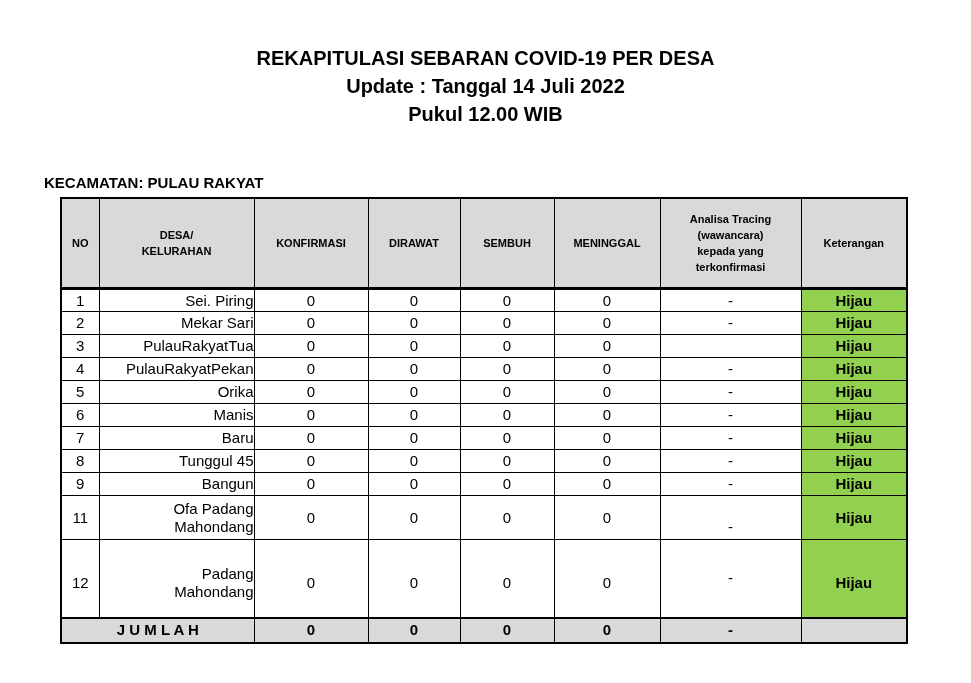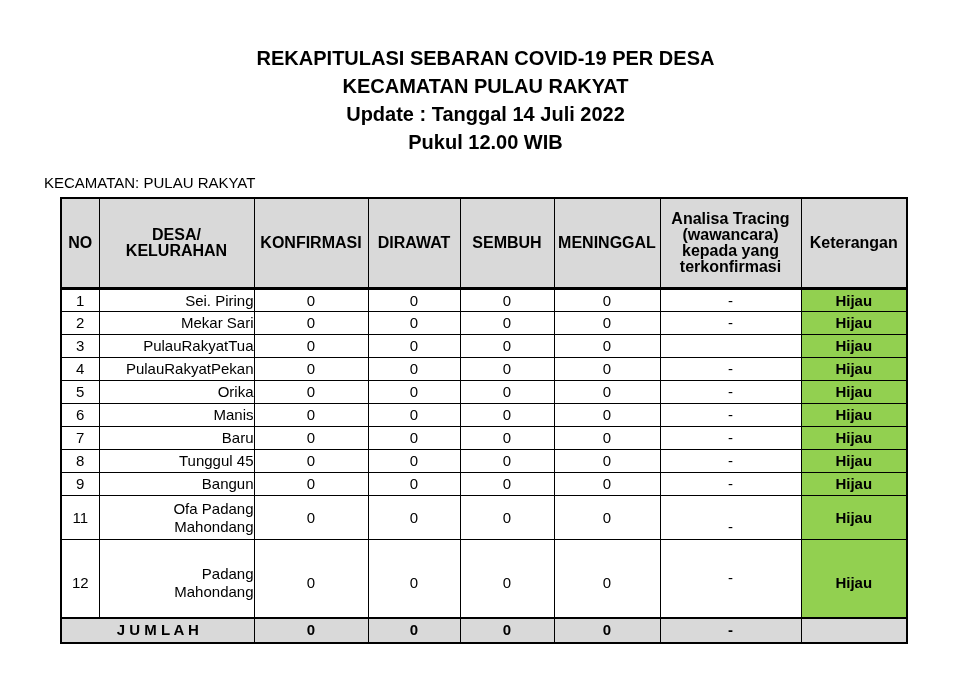--- a/index.html
+++ b/index.html
@@ -11,36 +11,36 @@
     position: relative;
     overflow: hidden;
   }
   .title-block {
     position: absolute; top: 44px; left: 0; width: 971px;
     text-align: center; font-weight: bold;
     font-size: 20px; line-height: 28px;
   }
   .section-label {
     position: absolute; top: 174px; left: 44px;
-    font-weight: normal; font-size: 15px;
+    font-weight: bold; font-size: 15px;
   }
   table.recap {
     position: absolute; top: 197px; left: 60px;
     width: 846px;
     border-collapse: collapse; table-layout: fixed;
     border: 2px solid #000;
   }
   .recap th, .recap td {
     border: 1px solid #000;
     padding: 0;
     overflow: hidden;
   }
   .recap thead th {
     background: #d9d9d9;
-    font-size: 16px; font-weight: bold; line-height: 16px;
+    font-size: 11px; font-weight: bold; line-height: 16px;
     text-align: center; vertical-align: middle;
     white-space: pre-line;
     height: 88px;
     border-bottom: 3px solid #000;
   }
   .recap td {
     font-size: 15px;
     text-align: center; vertical-align: middle;
     line-height: 18px;
   }
@@ -64,21 +64,20 @@
     font-weight: bold;
     border-top: 2px solid #000;
   }
   tr.r-total td.t-label { text-align: center; }
 </style>
 </head>
 <body>
 
 <div class="title-block">
   <div>REKAPITULASI SEBARAN COVID-19 PER DESA</div>
-  <div>KECAMATAN PULAU RAKYAT</div>
   <div>Update : Tanggal 14 Juli 2022</div>
   <div>Pukul 12.00 WIB</div>
 </div>
 
 <div class="section-label">KECAMATAN: PULAU RAKYAT</div>
 
 <table class="recap">
   <colgroup>
     <col style="width:38px">
       <col style="width:155px">

